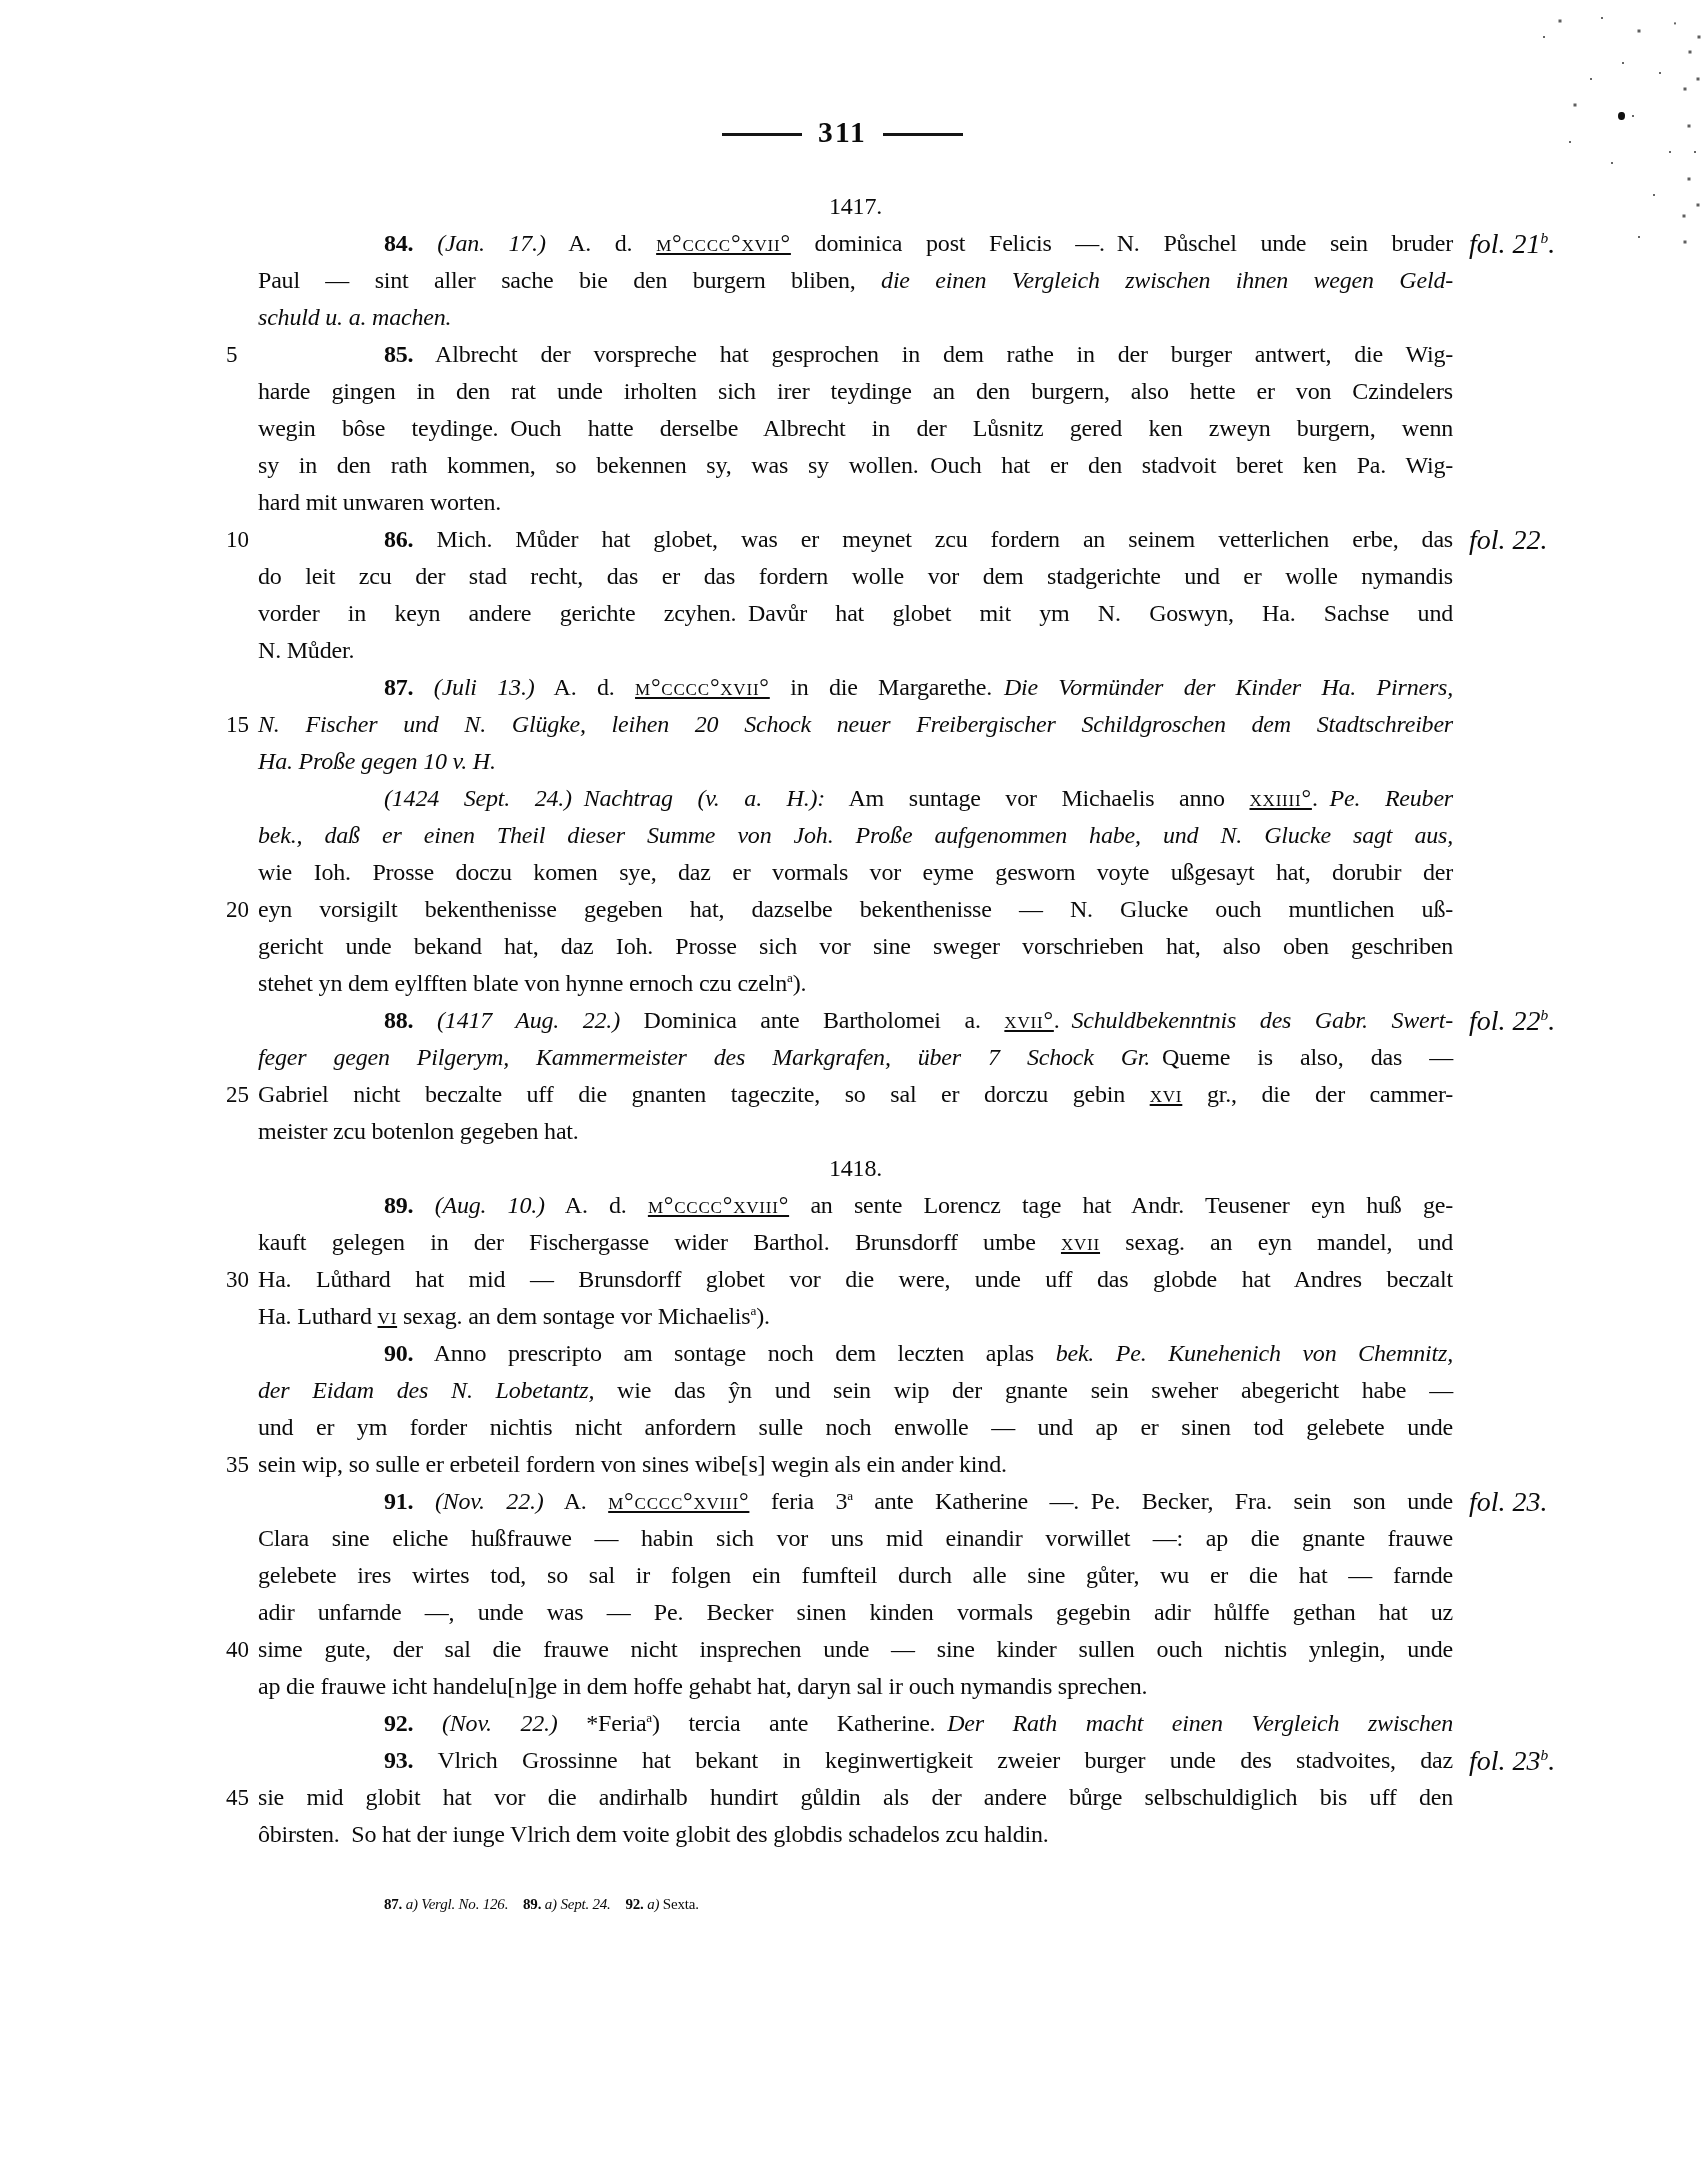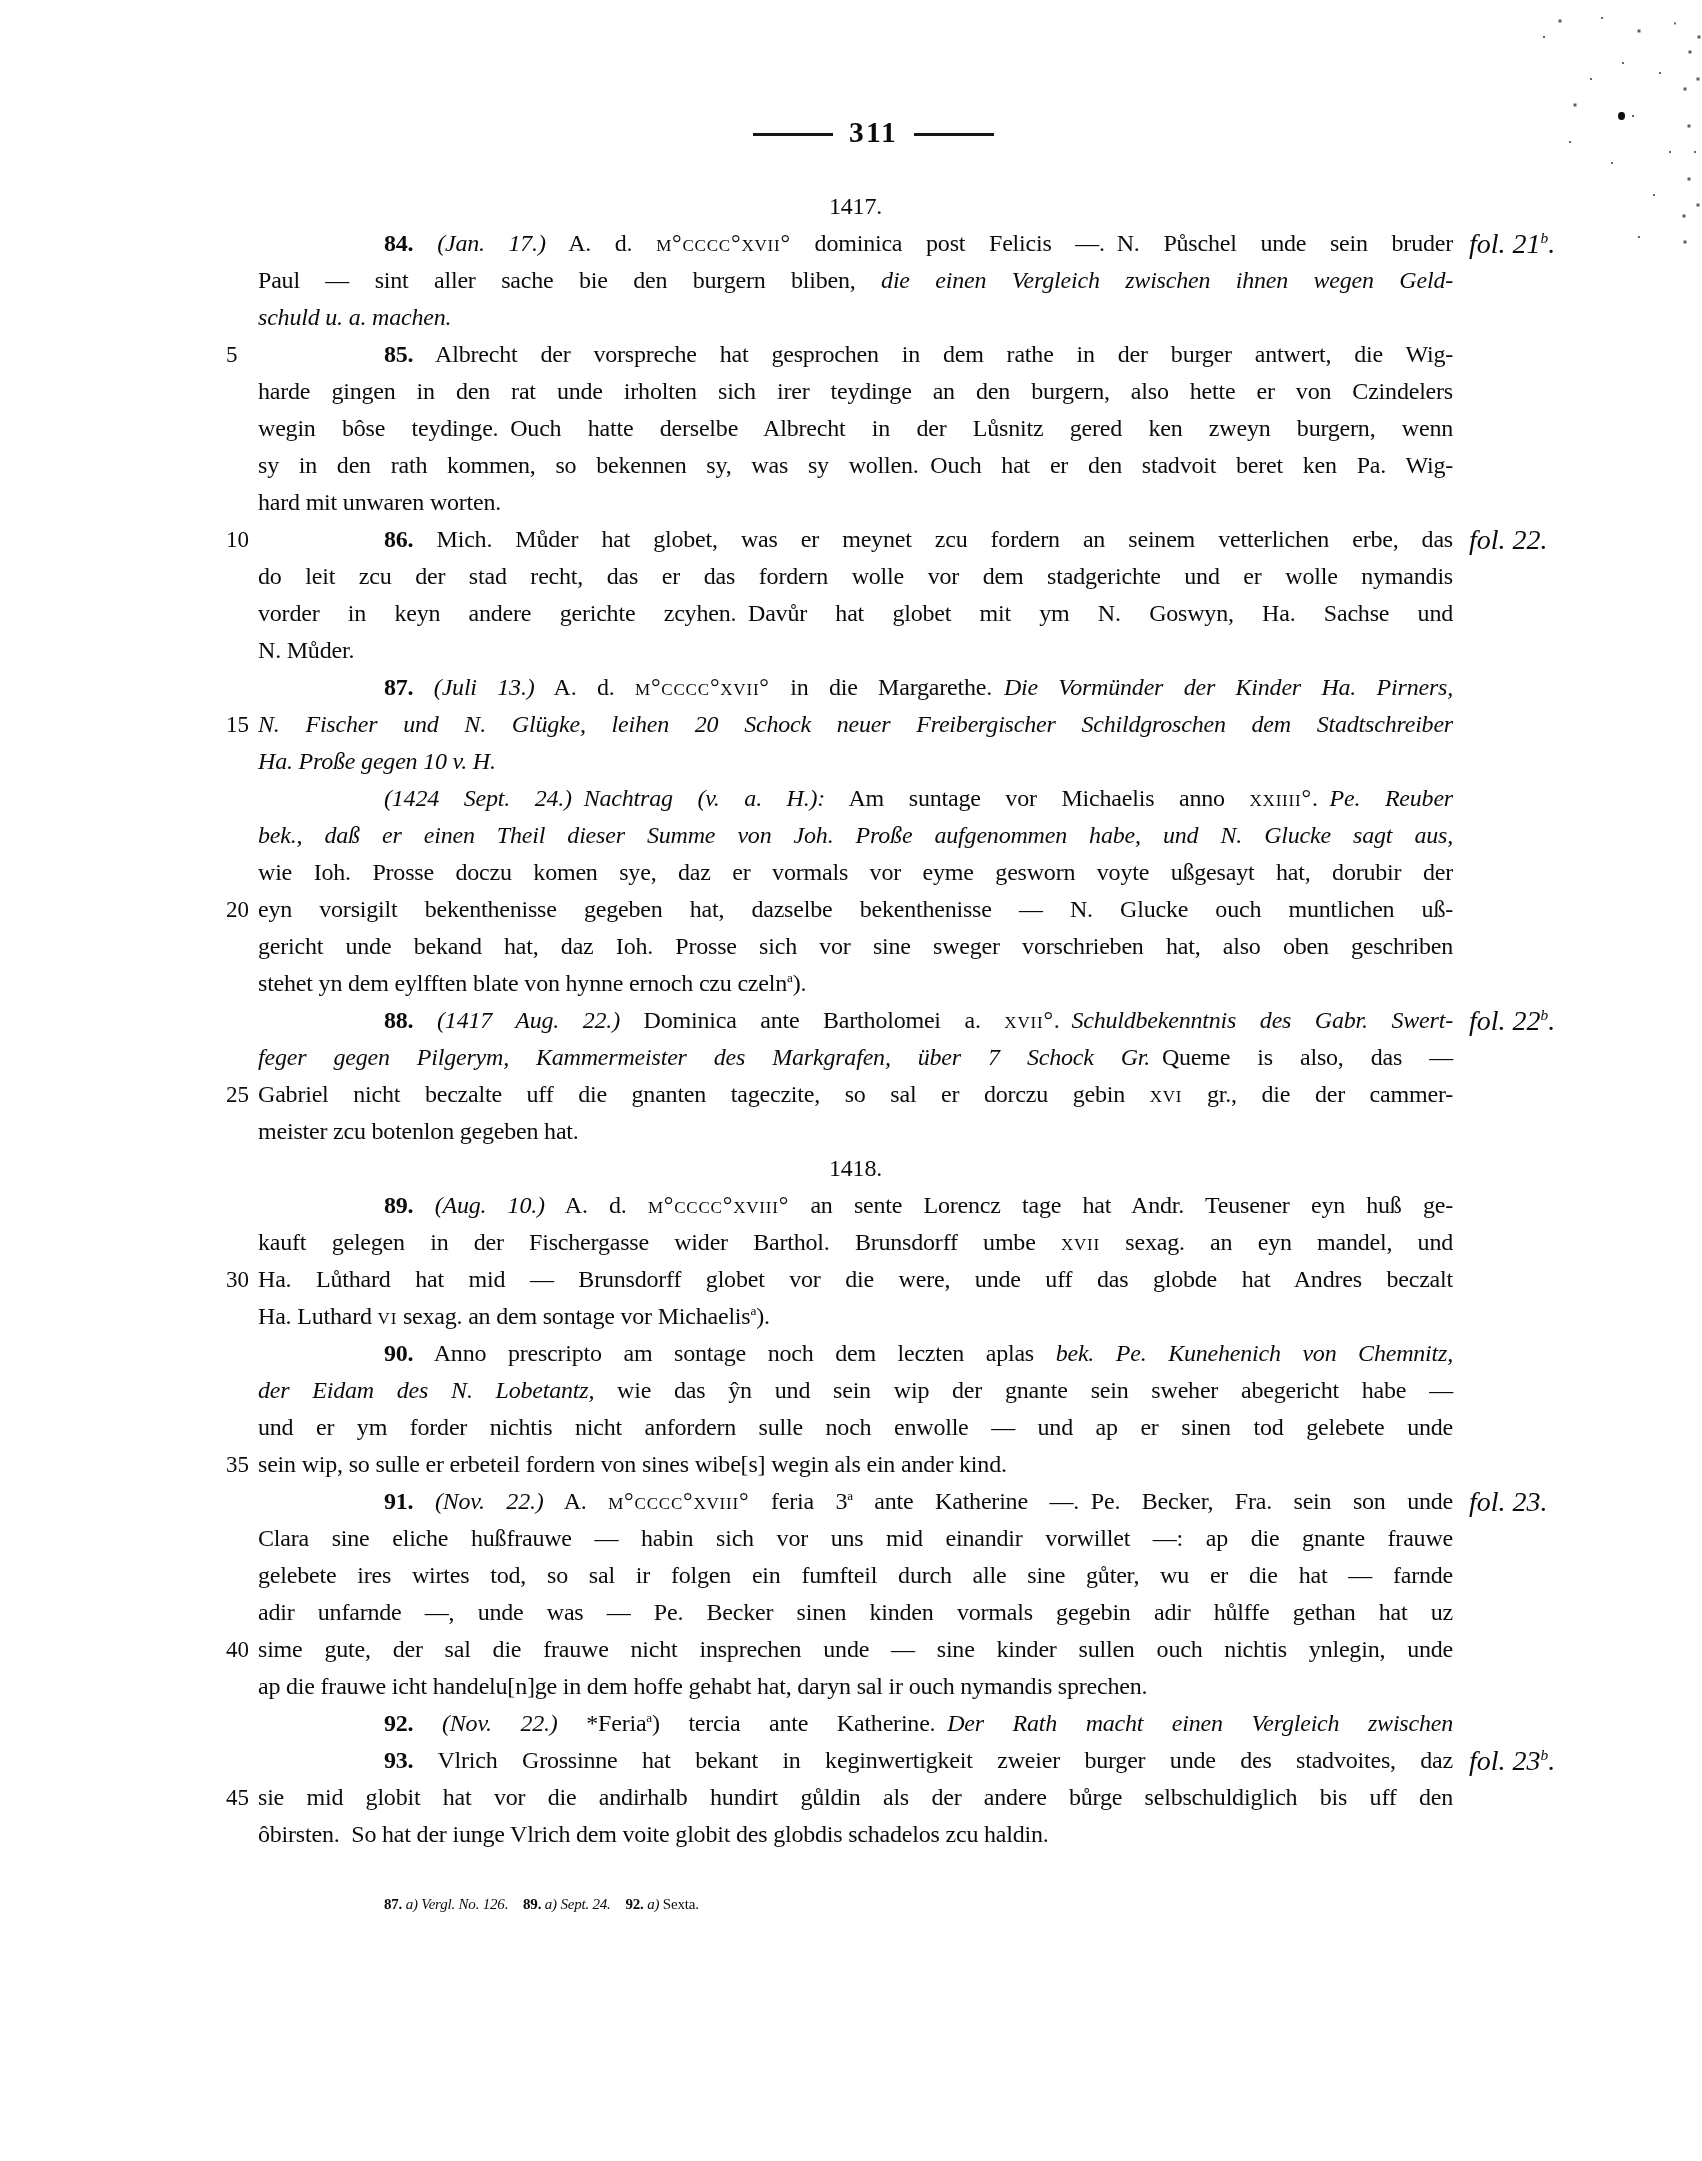--- a/index.html
+++ b/index.html
@@ -6,21 +6,21 @@
   .page{
     position:relative;
     width:1702px;height:2161px;
     background:#ffffff;
     color:#0b0b0b;
     font-family:"Liberation Serif", serif;
     overflow:hidden;
   }
   
   .pagehead{
-    position:absolute; left:276px; top:120px; width:1195px;
+    position:absolute; left:245px; top:120px; width:1195px;
     display:flex; align-items:center; justify-content:center; gap:16px;
   }
   .rule{width:80px;height:3.2px;background:#161616;}
   .pagenum{
     font-size:29.5px; font-weight:bold; letter-spacing:2.1px; line-height:1;
     transform:translateY(-2.1px);
   }
   
   .textblock{
     position:absolute; left:258px; top:188px; width:1195px;
@@ -34,21 +34,21 @@
   }
   .line.center{text-align:right; text-align-last:center;}
   .line.last{text-align-last:left;}
   .line.indent{text-indent:126px;}
   .line.footnote{
     margin-top:33px; font-size:15px; text-align-last:left; text-indent:126px;
   }
   .seg-r{}
   .seg-b{font-weight:bold;}
   .seg-i{font-style:italic;}
-  .seg-sc{font-variant:small-caps; letter-spacing:0.8px;}
+  .seg-sc{font-variant:small-caps; letter-spacing:0.8px;text-decoration:underline;}
   .seg-sup{vertical-align:super; font-size:55%; line-height:0;}
   .seg-supi{vertical-align:super; font-size:55%; line-height:0; font-style:italic;}
   .mnum{
     position:absolute; left:-32px; top:0; width:42px;
     text-align:left; font-size:23px; line-height:37px;
     text-indent:0; letter-spacing:0;
   }
   .folio{
     position:absolute; left:calc(100% + 16px); top:0;
     white-space:nowrap; font-size:28px; line-height:37px;

